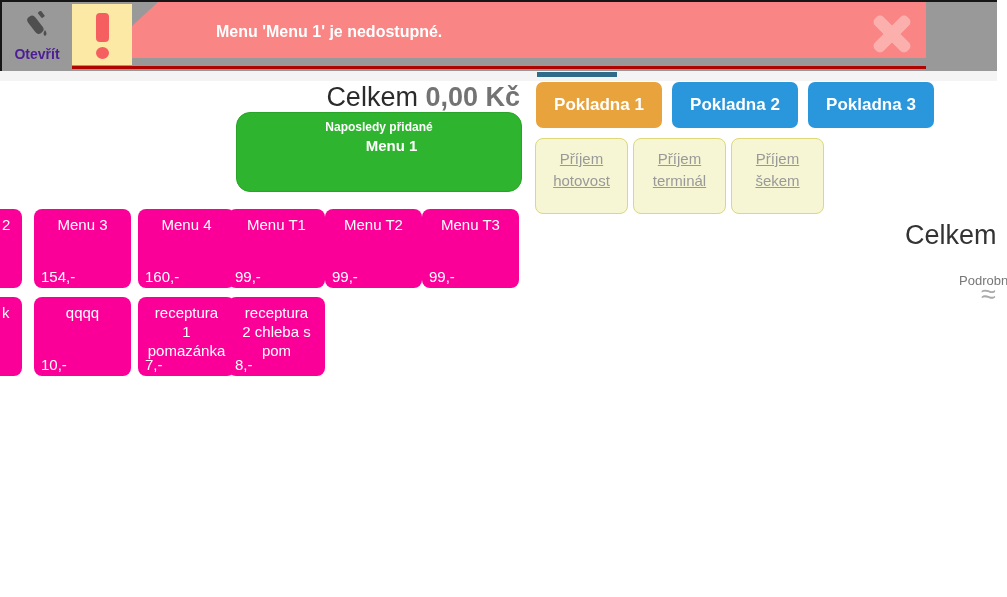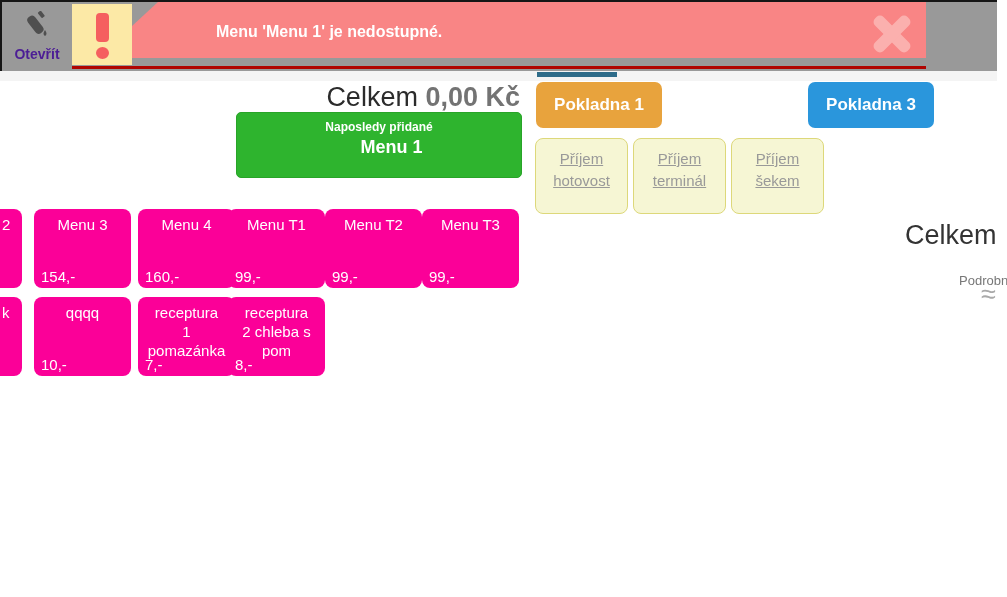--- a/index.html
+++ b/index.html
@@ -29,25 +29,25 @@
   .close-x .b1 { transform:rotate(45deg); }
   .close-x .b2 { transform:rotate(-45deg); }
   .banner-underline { position:absolute; left:70px; top:64px; width:854px; height:3px; background:#b00400; }
   .tabs-strip { position:absolute; left:0; top:71px; width:997px; height:10px; background:#f4f4f4; }
   .tab-indicator { position:absolute; left:537px; top:72px; width:80px; height:5px; background:#2e6c8a; }
 
   
   .total-line { position:absolute; left:230px; top:82px; width:290px; text-align:right;
                 font-size:27px; color:#2b2b2b; }
   .total-line .val { font-weight:bold; color:#737373; }
-  .last-added { position:absolute; left:236px; top:112px; width:286px; height:66px;
-                background:#2eb42e; border:1px solid #28a428; border-radius:5px;
+  .last-added { position:absolute; left:236px; top:112px; width:286px; height:80px;
+                background:#2eb42e; border:1px solid #28a428; border-radius:14px;
                 color:#fff; text-align:center; cursor:pointer; }
   .last-added .cap { margin-top:7px; font-size:12px; font-weight:bold; }
-  .last-added .nm  { margin-top:3px; font-size:18px; font-weight:bold;padding-left:25px; }
+  .last-added .nm  { margin-top:3px; font-size:15px; font-weight:bold;padding-left:25px; }
 
   
   .reg { position:absolute; top:82px; width:126px; height:46px; border-radius:7px;
          color:#fff; font-size:17px; font-weight:bold; text-align:center;
          line-height:46px; cursor:pointer; }
   .reg1 { left:536px; background:#e8a33d; }
   .reg2 { left:672px; background:#2a96dc; }
   .reg3 { left:808px; background:#2a96dc; }
 
   
@@ -112,20 +112,21 @@
   <div class="total-line">
     <span>Celkem</span>
     <span class="val">0,00 Kč</span>
   </div>
   <div class="last-added">
     <div class="cap">Naposledy přidané</div>
     <div class="nm">Menu 1</div>
   </div>
 
   <div class="reg reg1">Pokladna 1</div>
+  <div class="reg reg2">Pokladna 2</div>
   <div class="reg reg3">Pokladna 3</div>
 
   <div class="pay pay1">
     <div>Příjem</div>
     <div>hotovost</div>
   </div>
   <div class="pay pay2">
     <div>Příjem</div>
     <div>terminál</div>
   </div>

